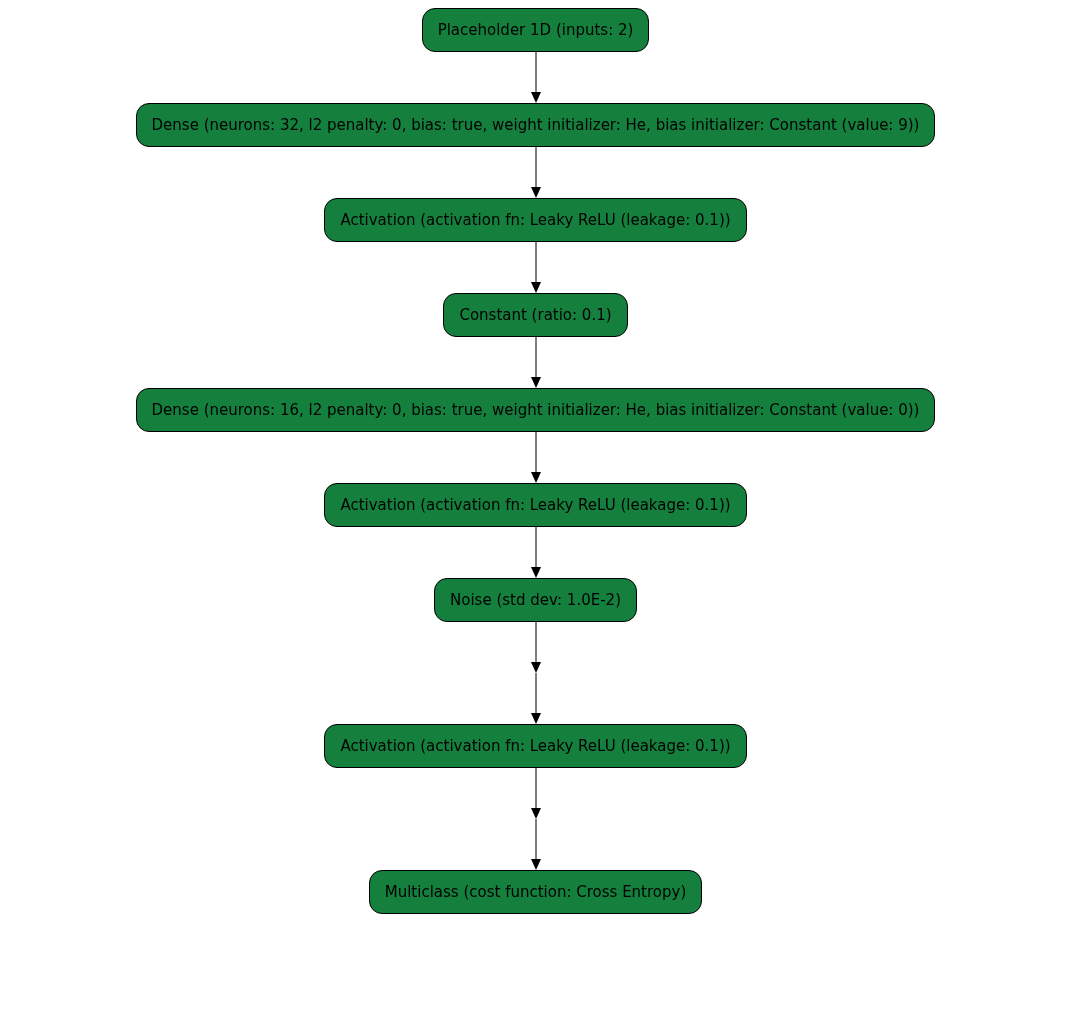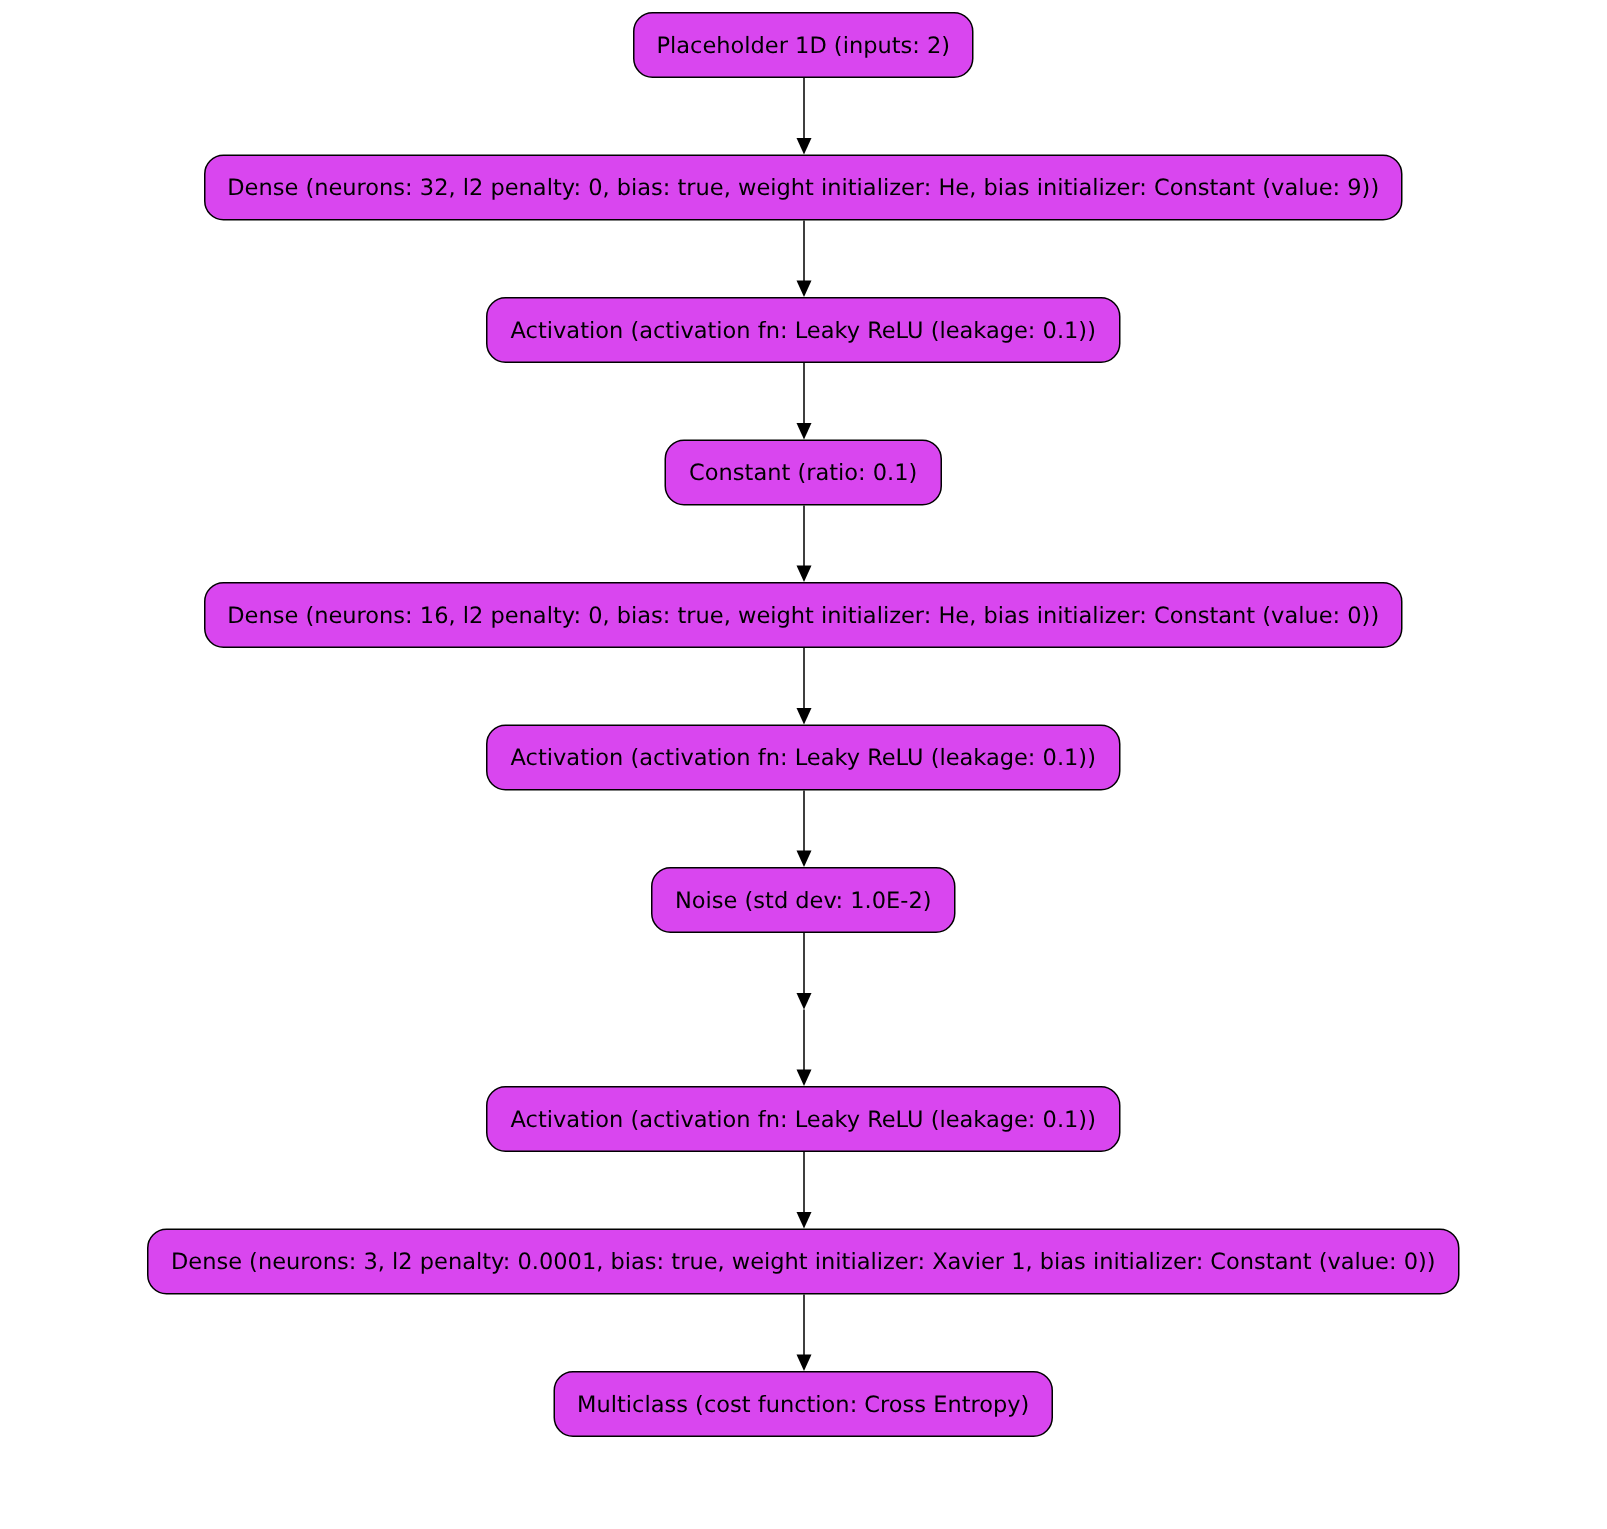--- a/index.html
+++ b/index.html
@@ -20,21 +20,21 @@
   }
   .node {
     box-sizing: border-box;
     height: 44px;
     display: flex;
     align-items: center;
     justify-content: center;
     padding: 0 15px;
     border: 1px solid #000000;
     border-radius: 13px;
-    background: #d946ef;
+    background: #15803d;
     color: #000000;
     font-size: 15px;
     white-space: nowrap;
     flex: none;
   }
   .arrow {
     position: relative;
     width: 12px;
     height: 51px;
     flex: none;
@@ -101,19 +101,18 @@
     </div>
     <div class="arrow">
       <div class="shaft"></div>
       <div class="head"></div>
     </div>
     <div class="node">Activation (activation fn: Leaky ReLU (leakage: 0.1))</div>
     <div class="arrow">
       <div class="shaft"></div>
       <div class="head"></div>
     </div>
-    <div class="node">Dense (neurons: 3, l2 penalty: 0.0001, bias: true, weight initializer: Xavier 1, bias initializer: Constant (value: 0))</div>
     <div class="arrow">
       <div class="shaft"></div>
       <div class="head"></div>
     </div>
     <div class="node">Multiclass (cost function: Cross Entropy)</div>
   </div>
 
 </body></html>

